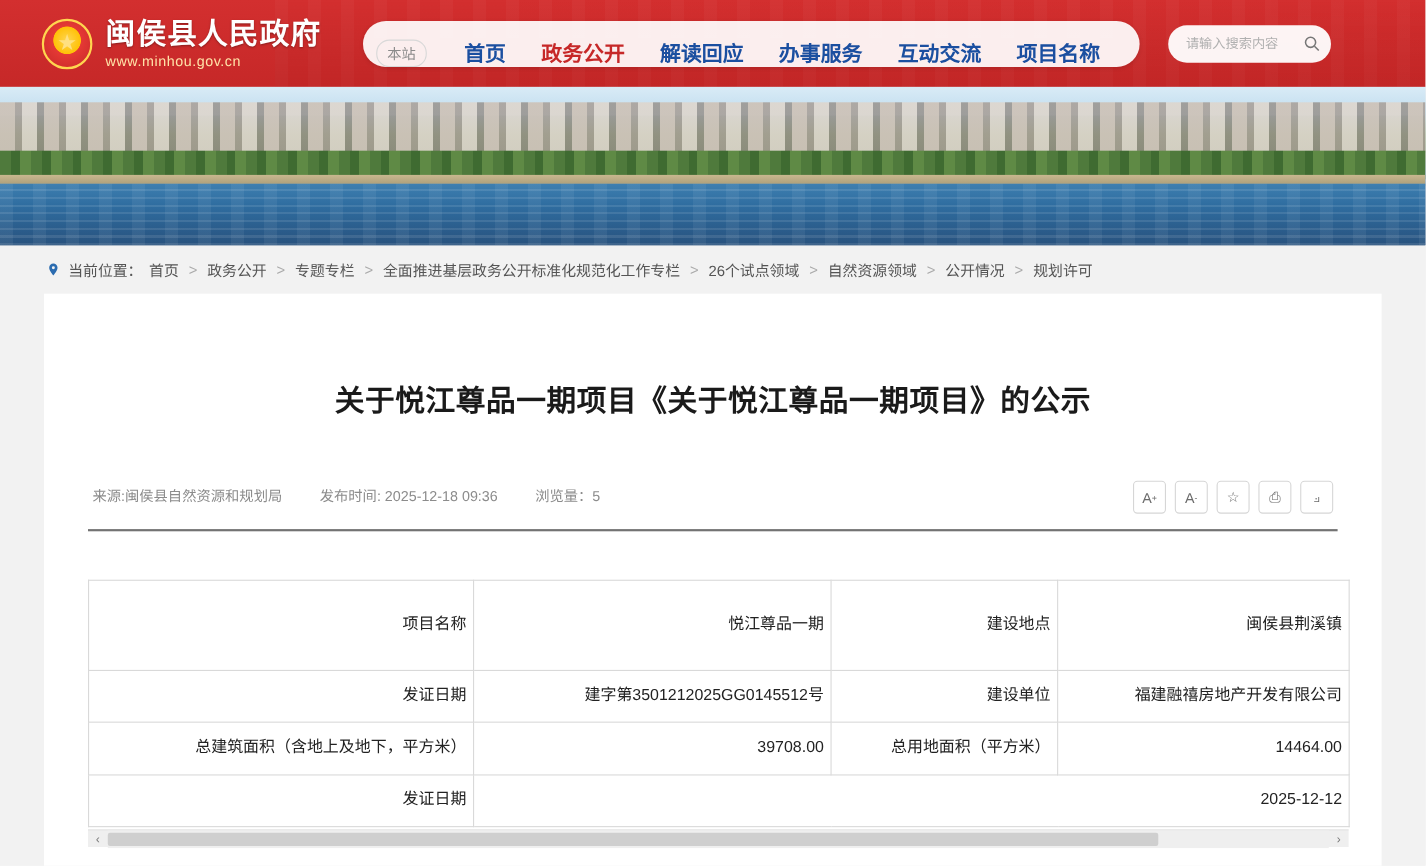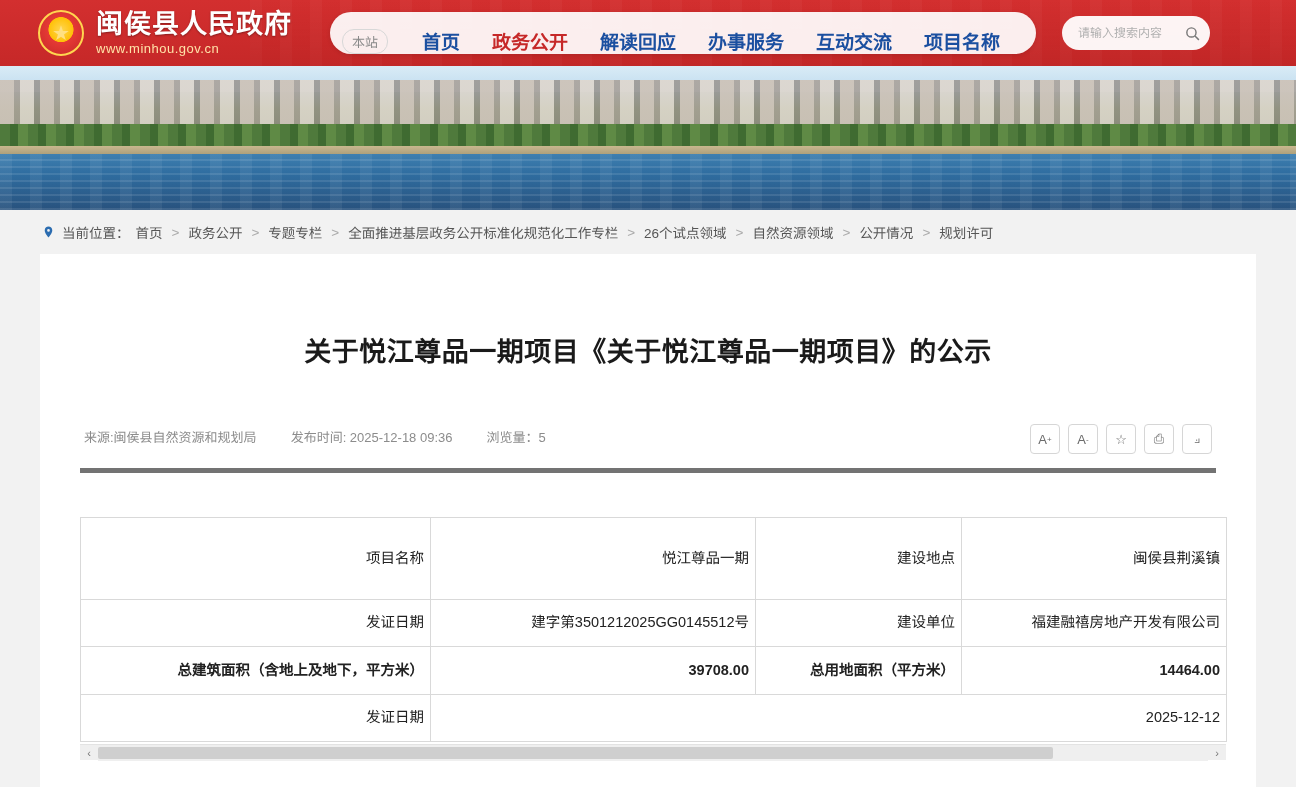--- a/index.html
+++ b/index.html
@@ -7,21 +7,21 @@
     margin: 0; padding: 0;
     width: 1296px; height: 787px;
     overflow: hidden;
     background: #f2f2f2;
     font-family: "Liberation Sans", "DejaVu Sans", sans-serif;
   }
 
   
   .header {
     position: relative;
-    height: 66px;
+    height: 79px;
     background: linear-gradient(180deg, #d32f2f 0%, #c62828 100%);
     display: flex;
     align-items: center;
     overflow: hidden;
   }
   .header-bg-city {
     position: absolute;
     left: 250px; top: 0; right: 0; bottom: 0;
     background:
       linear-gradient(180deg, rgba(190,40,40,0.0) 0%, rgba(170,30,30,0.25) 100%),
@@ -209,21 +209,21 @@
     letter-spacing: .5px;
     padding-top: 76px;
   }
   .meta-row {
     margin-top: 58px;
     display: flex;
     align-items: center;
     font-size: 13px;
     color: #8c8c8c;
     padding: 0 4px 22px 4px;
-    border-bottom: 5px solid #737373;
+    border-bottom: 2px solid #737373;
     position: relative;
   }
   .meta-item { margin-right: 34px; white-space: nowrap; }
   .tool-group {
     position: absolute;
     right: 4px;
     bottom: 14px;
     display: flex;
     gap: 8px;
   }
@@ -255,21 +255,21 @@
   }
   table.info td {
     border: 1px solid #d9d9d9;
     text-align: right;
     vertical-align: middle;
     padding: 10px 6px;
     line-height: 1.5;
   }
   table.info tr.r1 td { height: 82px; }
   table.info tr.r2 td { height: 47px; }
-  table.info tr.r3 td { height: 48px; font-weight: bold; }
+  table.info tr.r3 td { height: 48px; }
   table.info tr.r4 td { height: 47px; }
   .col-a { width: 350px; }
   .col-b { width: 325px; }
   .col-c { width: 206px; }
   .col-d { width: 265px; }
 
   .hscroll {
     width: 1146px;
     height: 16px;
     margin-top: 2px;

